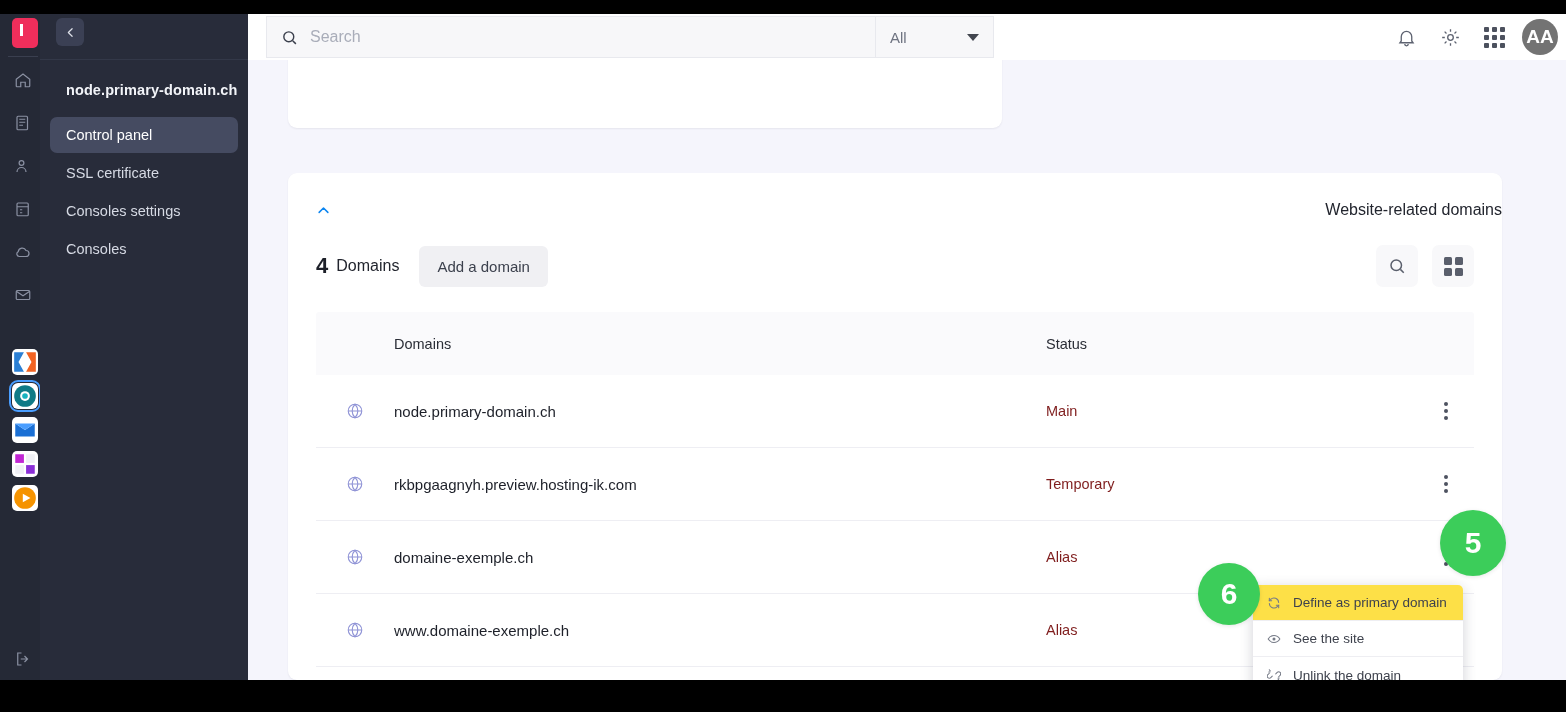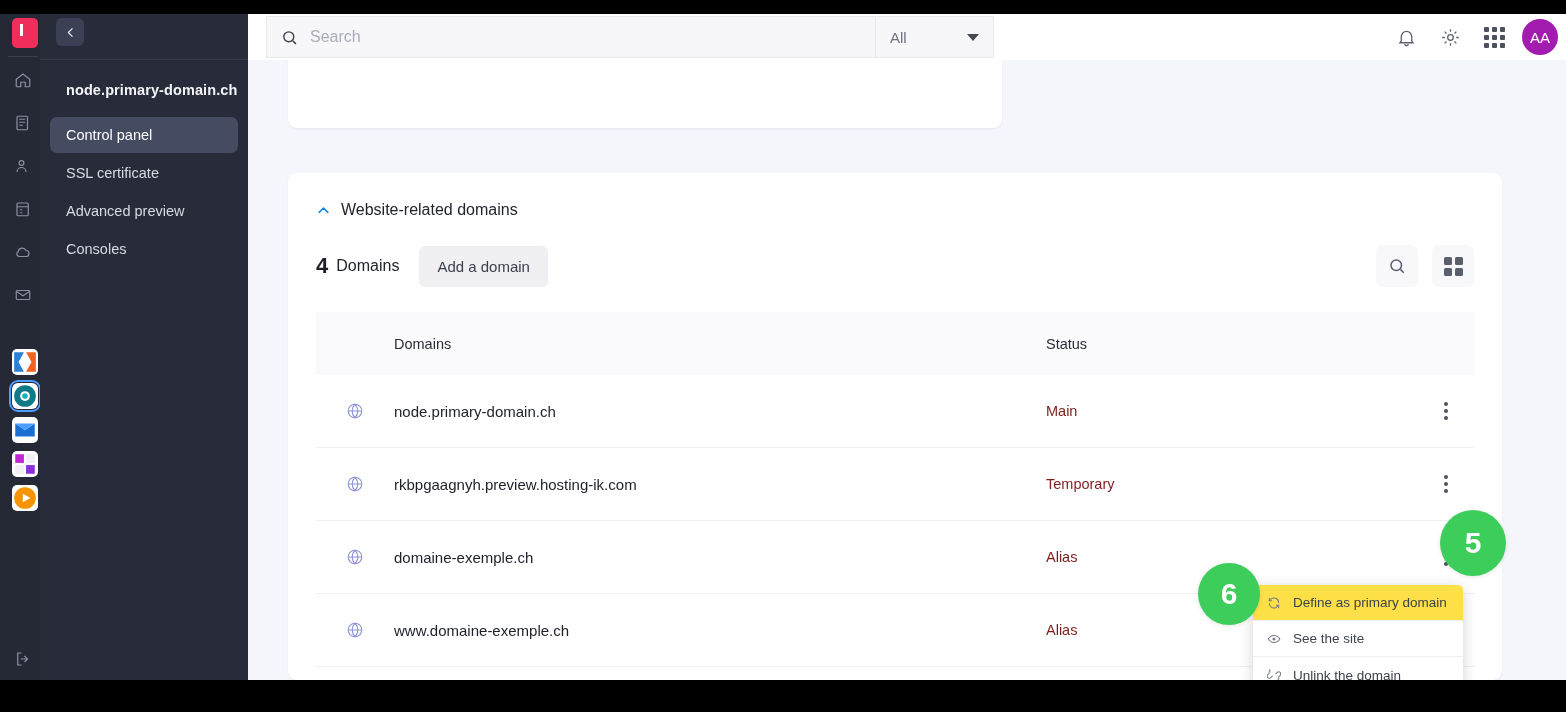--- a/index.html
+++ b/index.html
@@ -110,21 +110,21 @@
   .tb-ico {
     width: 44px; height: 44px; display: flex; align-items: center;
     justify-content: center; color: #5d6270; cursor: pointer;
   }
   .tb-ico svg { width: 21px; height: 21px; }
   .grid9 { display: grid; grid-template-columns: repeat(3, 5px);
            grid-template-rows: repeat(3, 5px); gap: 3px; }
   .grid9 i { background: #4c515e; border-radius: 1px; display: block; }
   .avatar {
     width: 36px; height: 36px; border-radius: 50%;
-    background: #a21caf; color: #fff; font-size: 15px; font-weight: normal;
+    background: #737373; color: #fff; font-size: 19px; font-weight: bold;
     display: flex; align-items: center; justify-content: center;
     margin: 0 8px 0 6px; cursor: pointer; flex: none;
   }
 
   
   .main {
     position: absolute; left: 248px; top: 60px;
     width: 1318px; height: 620px;
     background: #f5f5fc; overflow: hidden;
   }
@@ -139,21 +139,21 @@
     width: 714px; height: 126px;
   }
 
   .card-domains {
     position: absolute; left: 40px; top: 113px;
     width: 1214px; min-height: 507px;
     padding: 0;
   }
   .section-head {
     display: flex; align-items: center; gap: 10px;
-    padding: 28px 0 0 28px; cursor: pointer;
+    padding: 28px 0 0 28px; cursor: pointer; justify-content: space-between;
   }
   .chev-up { color: #0a84f0; display: flex; }
   .chev-up svg { width: 15px; height: 15px; }
   .section-title { font-size: 16px; color: #22252e; }
 
   .toolbar {
     display: flex; align-items: center;
     padding: 26px 28px 0 28px;
   }
   .dom-count { font-size: 22px; color: #1d2029; font-weight: bold; }
@@ -329,21 +329,21 @@
       <div class="sb-collapse">
         <svg viewBox="0 0 24 24" fill="none" stroke="currentColor" stroke-width="2.2" stroke-linecap="round" stroke-linejoin="round">
             <path d="M15 5l-7 7 7 7"></path>
           </svg>
       </div>
     </div>
     <div class="sb-title">node.primary-domain.ch</div>
     <div class="sb-nav">
       <div class="sb-item active">Control panel</div>
       <div class="sb-item">SSL certificate</div>
-      <div class="sb-item">Advanced preview</div>
+      <div class="sb-item">Consoles settings</div>
       <div class="sb-item">Consoles</div>
     </div>
   </div>
 
   <div class="topbar">
     <div class="search-wrap">
       <span class="search-ico">
         <svg viewBox="0 0 24 24" fill="none" stroke="currentColor" stroke-width="2">
           <circle cx="11" cy="11" r="7"></circle>
             <path d="M16.5 16.5L21 21"></path>

